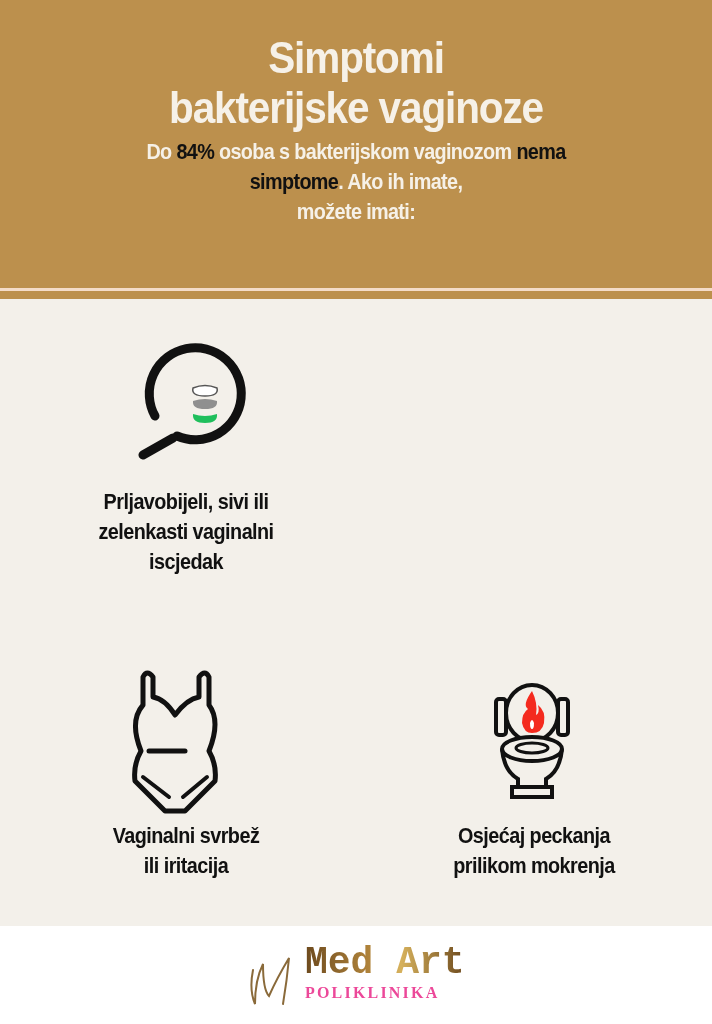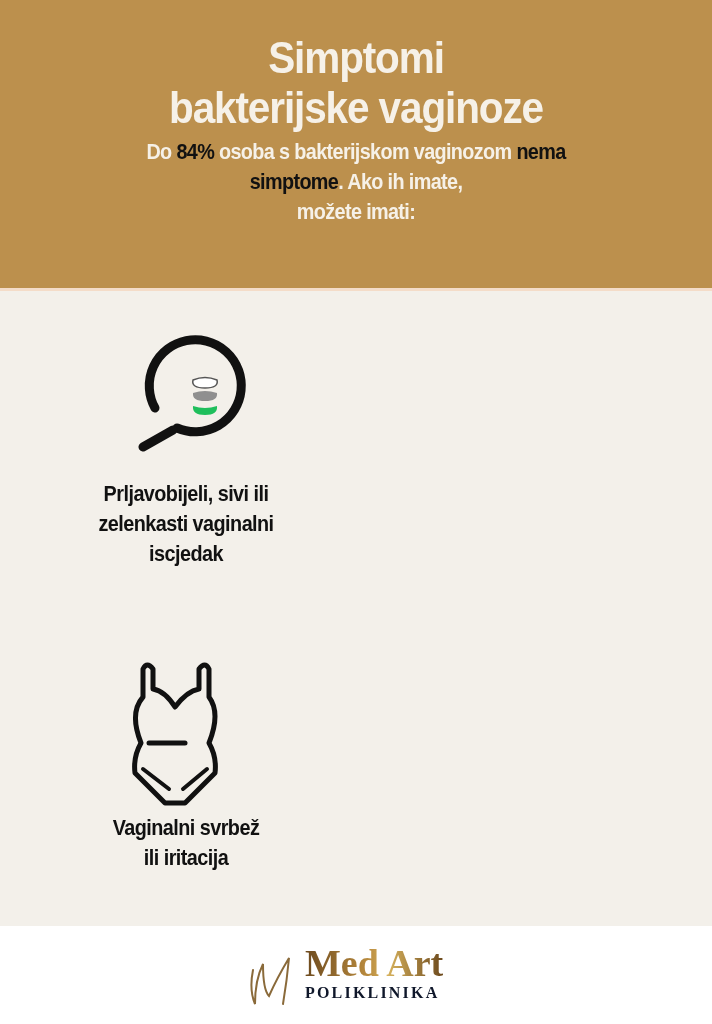--- a/index.html
+++ b/index.html
@@ -17,45 +17,45 @@
   }
   .header .subtitle {
     font-weight:bold; font-size:22px; line-height:30px; margin-top:4px;
     letter-spacing:-0.7px; transform: scaleX(0.9); transform-origin:center;
   }
   .header .subtitle .dark { color:#111111; }
 
   .divider { position:absolute; left:0; top:288px; width:712px; height:3px; background:#f4dcc8; }
 
   .main {
-    position:absolute; left:0; top:291px; width:712px; height:635px;
+    position:absolute; left:0; top:299px; width:712px; height:635px;
     background:#f3f0ea;
   }
   .card { position:absolute; width:356px; text-align:center; }
   .card .icon { position:absolute; }
   .card .label {
     position:absolute; left:0; width:356px;
     font-weight:bold; font-size:22px; line-height:30px; color:#111111;
     letter-spacing:-0.6px; transform: scaleX(0.9); transform-origin:center;
   }
 
   .footer { position:absolute; left:0; top:926px; width:712px; height:98px; background:#ffffff; }
   .logo-mark { position:absolute; left:247px; top:950px; }
   .logo-name {
     position:absolute; left:305px; top:940px;
-    font-family: Liberation Serif, serif; font-weight:bold;
+    font-family: Liberation Mono, monospace; font-weight:bold;
     font-size:38px; line-height:46px;
     color:#7a5524;
     background: linear-gradient(90deg, #6d4a1e 0%, #b88a3e 45%, #d6b15c 60%, #6d4a1e 100%);
     -webkit-background-clip: text; background-clip:text; -webkit-text-fill-color: transparent;
   }
   .logo-sub {
     position:absolute; left:305px; top:984px;
     font-family: "Liberation Serif", "DejaVu Serif", serif; font-weight:bold;
-    font-size:16px; letter-spacing:2.2px; color:#0f172a;
+    font-size:16px; letter-spacing:2.2px; color:#ec4899;
   }
 </style>
 </head>
 <body>
 
 <div class="header">
   <div class="title">
     <div>Simptomi</div>
     <div>bakterijske vaginoze</div>
   </div>
@@ -96,20 +96,37 @@
       <line x1="24" y1="86" x2="60" y2="86" stroke="#111" stroke-width="5" stroke-linecap="round"></line>
       <path d="M 18 112 L 44 132" stroke="#111" stroke-width="4" stroke-linecap="round"></path>
       <path d="M 82 112 L 58 132" stroke="#111" stroke-width="4" stroke-linecap="round"></path>
     </svg>
     <div class="label" style="top:202px;">
       <div>Vaginalni svrbež</div>
       <div>ili iritacija</div>
     </div>
   </div>
 
+  <div class="card" style="left:356px; top:320px; height:315px;">
+    <svg class="icon" style="left:136px; top:64px;" width="80" height="118" viewBox="0 0 80 118">
+      <rect x="4" y="16" width="10" height="36" rx="3" fill="none" stroke="#111" stroke-width="4"></rect>
+      <rect x="66" y="16" width="10" height="36" rx="3" fill="none" stroke="#111" stroke-width="4"></rect>
+      <ellipse cx="40" cy="30" rx="26" ry="28" fill="none" stroke="#111" stroke-width="4"></ellipse>
+      <path d="M 40 8 Q 30 22 36 26 Q 30 30 30 40 Q 32 50 40 50 Q 50 50 52 40 Q 54 28 46 22 Q 48 30 44 32 Q 46 20 40 8 Z" fill="#f42a1e"></path>
+      <path d="M 38 40 Q 40 34 42 40 Q 42 46 40 46 Q 38 46 38 40 Z" fill="#ffffff"></path>
+      <ellipse cx="40" cy="66" rx="30" ry="12" fill="#f3f0ea" stroke="#111" stroke-width="4"></ellipse>
+      <ellipse cx="40" cy="65" rx="16" ry="5" fill="none" stroke="#111" stroke-width="3"></ellipse>
+      <path d="M 10 66 Q 12 88 26 96 L 26 104 L 54 104 L 54 96 Q 68 88 70 66" fill="none" stroke="#111" stroke-width="4"></path>
+      <rect x="20" y="104" width="40" height="10" fill="none" stroke="#111" stroke-width="4"></rect>
+    </svg>
+    <div class="label" style="top:202px;">
+      <div>Osjećaj peckanja</div>
+      <div>prilikom mokrenja</div>
+    </div>
+  </div>
 </div>
 
 <div class="footer"></div>
 <svg class="logo-mark" width="50" height="58" viewBox="0 0 50 58">
   <path d="M 6 20 Q 2 40 8 54 Q 8 30 16 14 Q 16 40 22 46 Q 30 28 42 8 Q 40 30 36 54" fill="none" stroke="#8a6a3a" stroke-width="2" stroke-linecap="round"></path>
 </svg>
 <div class="logo-name">Med Art</div>
 <div class="logo-sub">POLIKLINIKA</div>
 
 </body></html>

